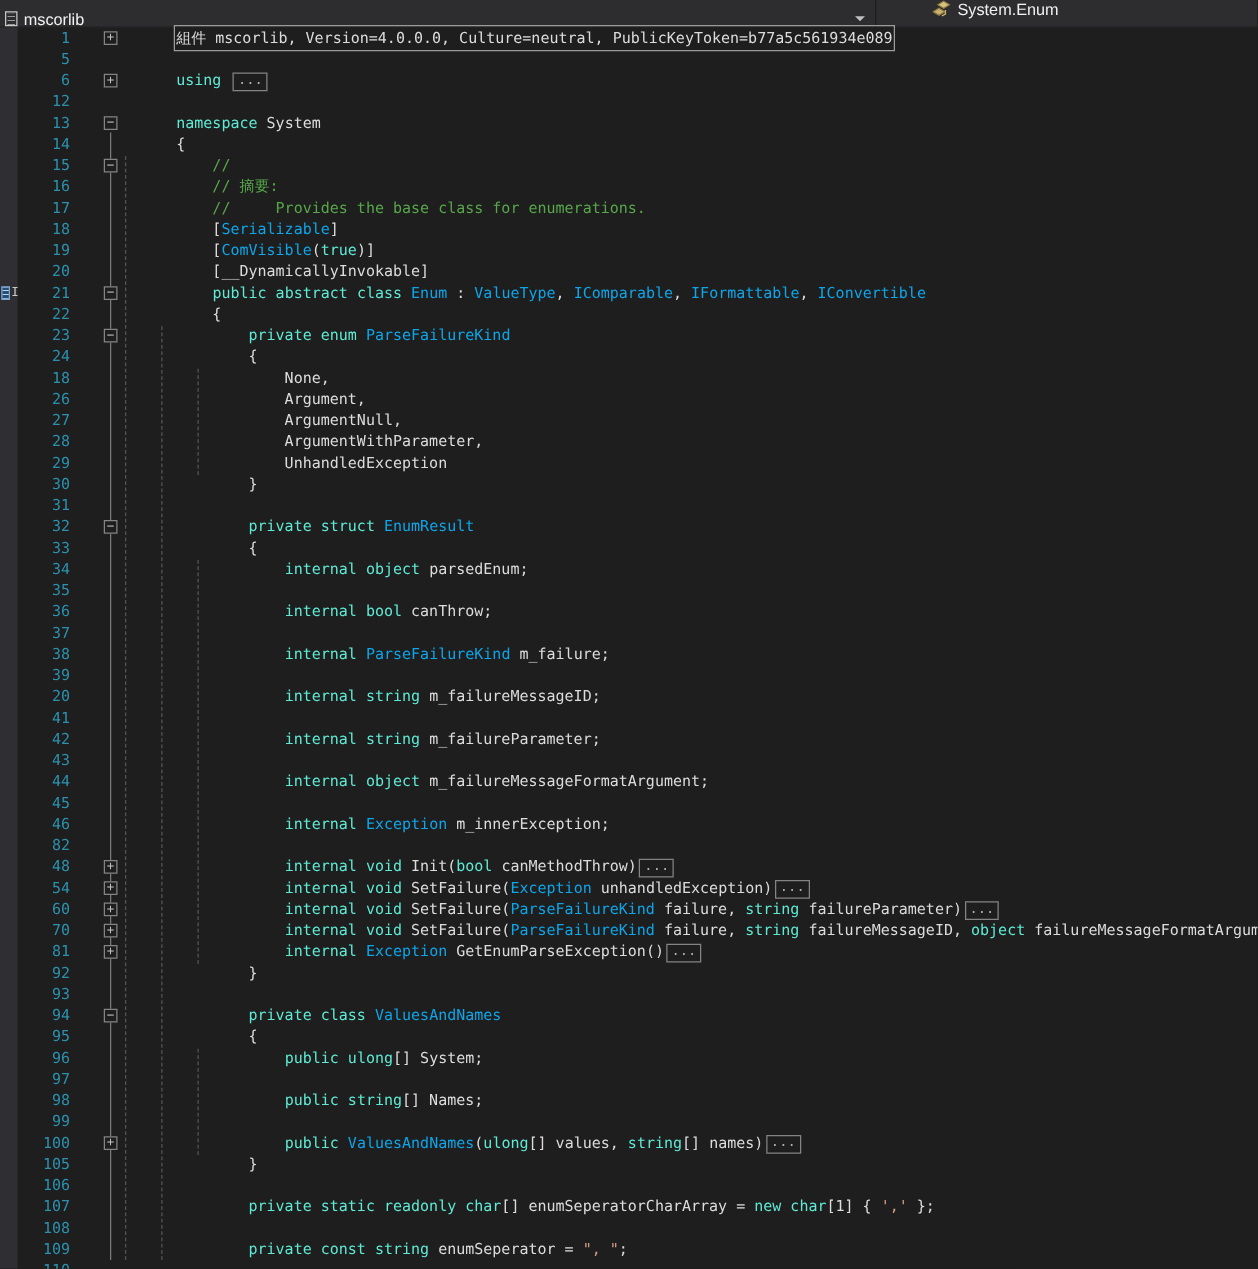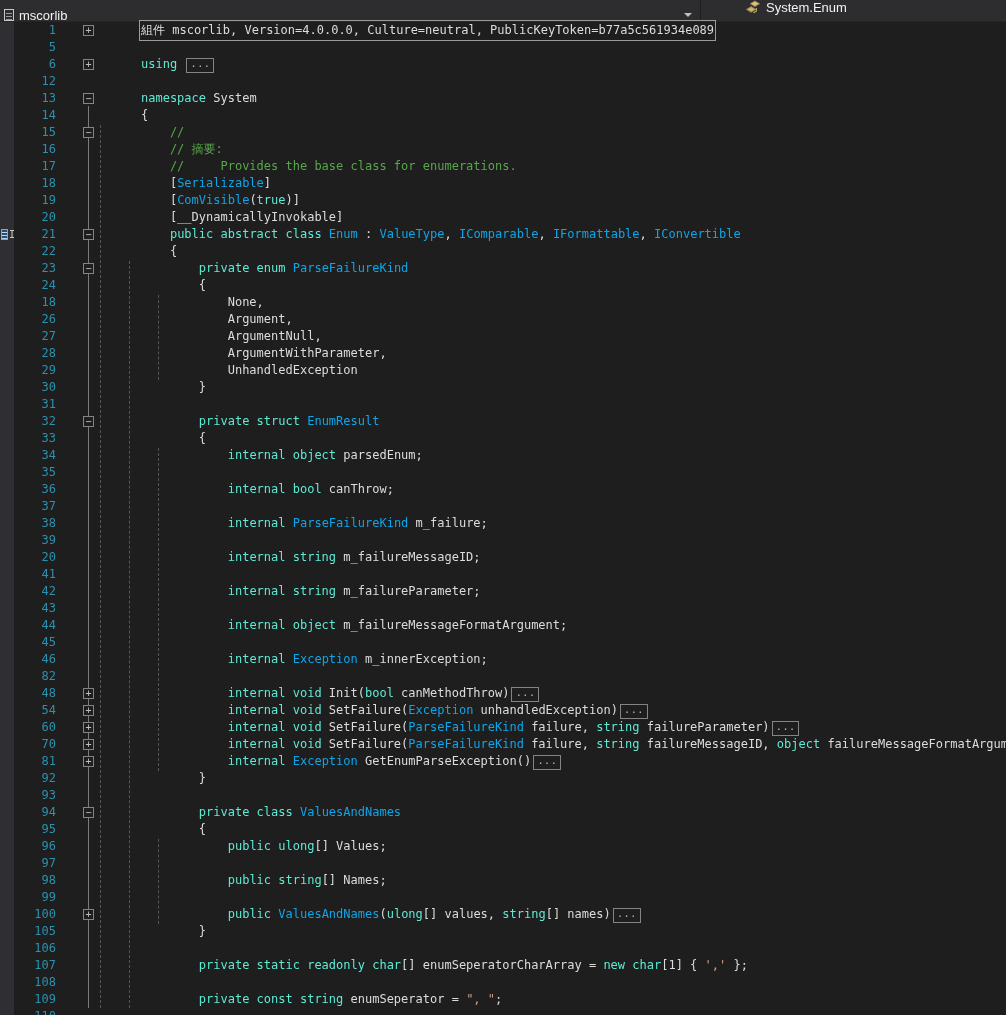--- a/index.html
+++ b/index.html
@@ -278,21 +278,21 @@
         <span class="num">94</span>
         <span class="fold">−</span>
         <span class="code"><span class="tk-pl">        </span><span class="tk-kw">private class</span><span class="tk-pl"> </span><span class="tk-ty">ValuesAndNames</span></span>
       </div>
       <div class="row">
         <span class="num">95</span>
         <span class="code"><span class="tk-pl">        {</span></span>
       </div>
       <div class="row">
         <span class="num">96</span>
-        <span class="code"><span class="tk-pl">            </span><span class="tk-kw">public ulong</span><span class="tk-pl">[] Values;</span></span>
+        <span class="code"><span class="tk-pl">            </span><span class="tk-kw">public ulong</span><span class="tk-pl">[] System;</span></span>
       </div>
       <div class="row">
         <span class="num">97</span>
         <span class="code"></span>
       </div>
       <div class="row">
         <span class="num">98</span>
         <span class="code"><span class="tk-pl">            </span><span class="tk-kw">public string</span><span class="tk-pl">[] Names;</span></span>
       </div>
       <div class="row">

